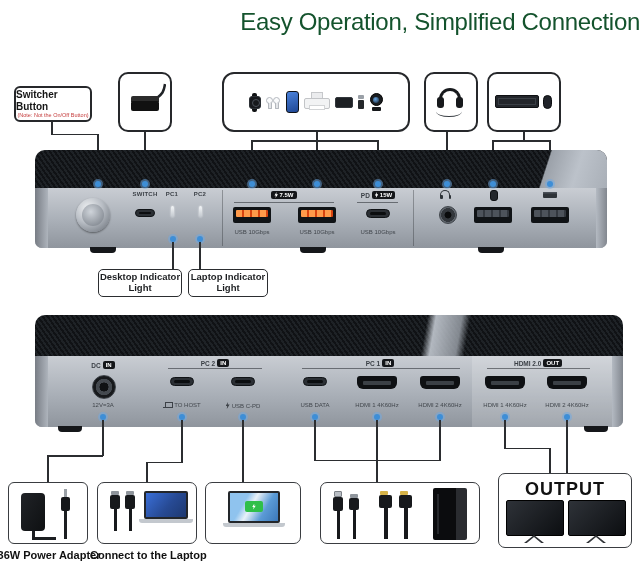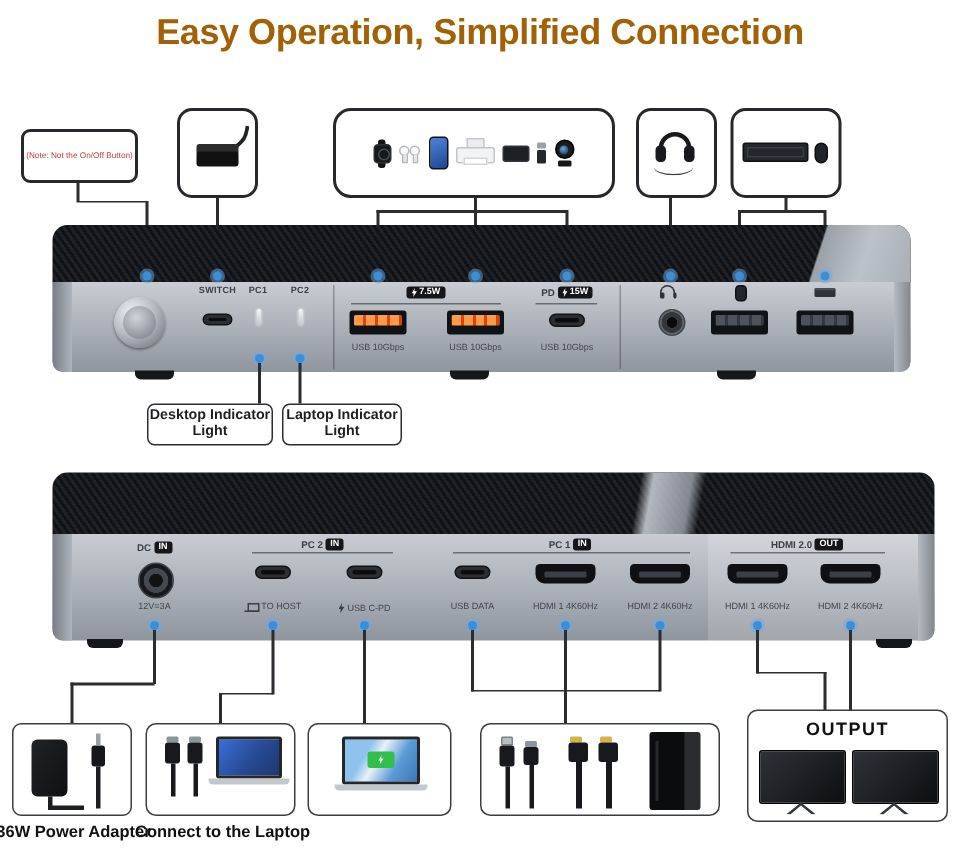--- a/index.html
+++ b/index.html
@@ -3,21 +3,21 @@
 <meta charset="utf-8">
 <style>
   html,body{margin:0;padding:0;background:#fff;}
   body{width:640px;height:574px;font-family:"Liberation Sans","DejaVu Sans",sans-serif;}
   .root{position:relative;width:640px;height:574px;overflow:hidden;background:#fff;}
   
   .ln{position:absolute;background:#2b2d30;}
   .dot{position:absolute;width:6px;height:6px;border-radius:50%;background:#3e8ed6;box-shadow:0 0 0 2px rgba(110,170,230,.5);}
   
   .cbox{position:absolute;border:2px solid #26282b;border-radius:10px;background:#fff;display:flex;align-items:center;justify-content:center;box-sizing:border-box;}
-  .title{position:absolute;left:0;right:0;top:8px;text-align:center;font-size:24px;font-weight:700;color:#a16207;letter-spacing:-.3px;}
+  .title{position:absolute;left:0;right:0;top:8px;text-align:right;font-size:24px;font-weight:400;color:#14532d;letter-spacing:-.3px;}
   .swt{font-size:10px;font-weight:700;color:#151515;line-height:1.15;}
   .swn{font-size:5.5px;color:#c43b3b;line-height:1.2;}
   .indbox{position:absolute;border:1.5px solid #2b2d30;border-radius:5px;background:#fff;display:flex;align-items:center;justify-content:center;text-align:center;font-size:9.5px;font-weight:700;color:#1d1f22;line-height:1.15;box-sizing:border-box;}
   .caption{position:absolute;font-weight:700;font-size:11px;color:#111;text-align:center;white-space:nowrap;}
   
   .device{position:absolute;}
   .band{position:absolute;left:0;right:0;top:0;background:repeating-linear-gradient(55deg,#101215 0 2px,#1e2226 2px 4px);border-radius:10px 10px 0 0;overflow:hidden;}
   .wedge{position:absolute;right:0;top:0;width:130px;height:100%;background:linear-gradient(108deg,transparent 52%,#9ba1a9 53%,#bcc2ca 75%,#a9afb7);}
   .streak{position:absolute;right:30px;top:0;width:280px;height:100%;background:linear-gradient(100deg,transparent 40%,rgba(195,201,209,.9) 43%,rgba(150,156,164,.85) 52%,transparent 55%);}
   .face{position:absolute;left:0;right:0;background:linear-gradient(#c9cdd3,#a9afb7 55%,#8f959d);border-radius:0 0 7px 7px;}
@@ -105,30 +105,31 @@
   .conn .cb{position:absolute;left:3.5px;top:18px;width:3px;height:22px;background:#17191c;}
   .hdmic .tip{background:#d6b348;}
   .lap{position:absolute;}
   .lap .scr{position:absolute;border:2px solid #23262a;border-radius:2px;box-sizing:border-box;}
   .lap .bse{position:absolute;background:#c3c8ce;border-radius:0 0 3px 3px;}
   .batt{position:absolute;background:#2fbf4a;border-radius:2px;display:flex;align-items:center;justify-content:center;}
   .tower{position:absolute;width:34px;height:52px;background:linear-gradient(90deg,#0b0c0e 68%,#2a2c30 69%);border-radius:2px;}
   .tower::before{content:"";position:absolute;left:4px;top:6px;width:2px;height:40px;background:#26282c;}
   .mon{position:absolute;width:56px;height:34px;background:linear-gradient(135deg,#2e3238,#0c0e11);border:1px solid #000;border-radius:2px;}
   .stand{position:absolute;width:20px;height:8px;background:#33363a;clip-path:polygon(50% 0,100% 100%,86% 100%,50% 26%,14% 100%,0 100%);}
-  .outlbl{position:absolute;left:0;right:0;top:5px;text-align:center;font-size:12px;font-weight:800;color:#111;letter-spacing:1px;}
+  .outlbl{position:absolute;left:0;right:0;top:5px;text-align:center;font-size:18px;font-weight:800;color:#111;letter-spacing:1px;}
 </style>
 </head>
 <body>
 
 <div class="root">
 
   <div class="title">Easy Operation, Simplified Connection</div>
 
   <div class="cbox" style="left:14px;top:86px;width:78px;height:36px;border-radius:6px;flex-direction:column;">
+    <div class="swt">Switcher Button</div>
     <div class="swn">(Note: Not the On/Off Button)</div>
   </div>
 
   <div class="cbox" style="left:118px;top:72px;width:54px;height:60px;">
     <div class="stb">
       <svg width="42" height="18" style="position:absolute;left:0;top:0;" aria-hidden="true">
           <path d="M33 16 C38 12 40 10 41 2" stroke="#202327" stroke-width="2.5" fill="none"></path>
         </svg>
       <div class="top"></div>
         <div class="bod"></div>

